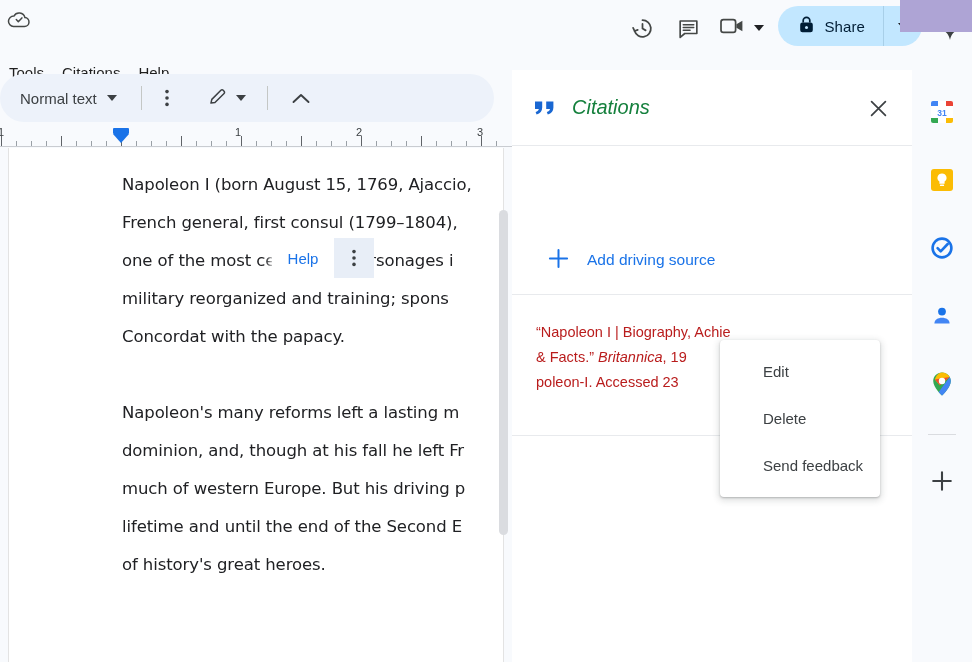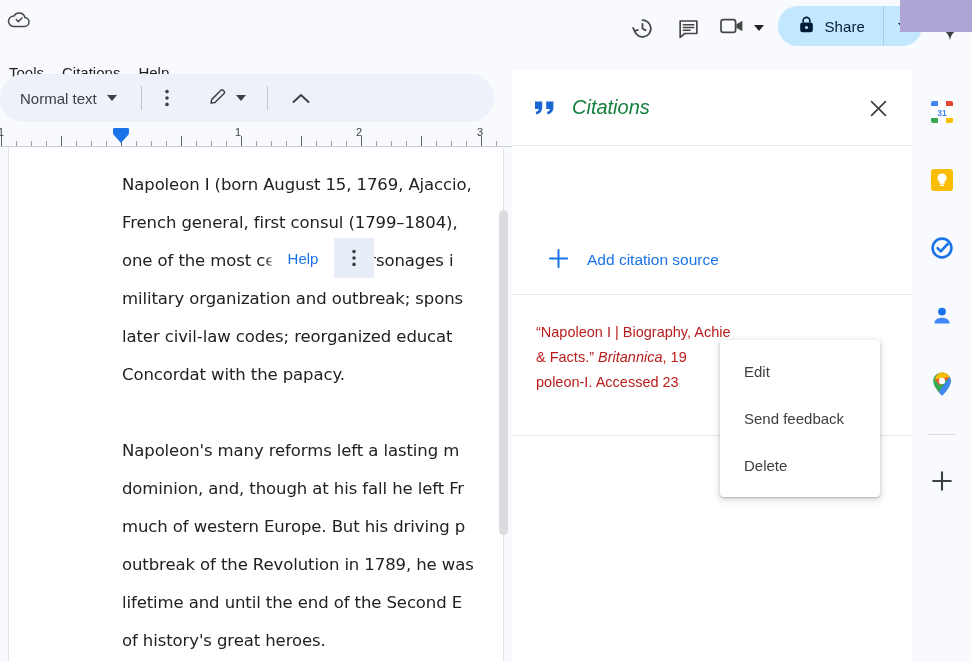--- a/index.html
+++ b/index.html
@@ -213,21 +213,21 @@
 
   
   .ctx-menu {
     position: absolute; left: 720px; top: 340px; width: 160px; height: 157px;
     background: #ffffff; border-radius: 4px;
     box-shadow: 0 2px 6px 2px rgba(60,64,67,.15), 0 1px 2px 0 rgba(60,64,67,.3);
     padding: 8px 0; z-index: 40;
   }
   .ctx-item {
     height: 47px; display: flex; align-items: center; padding-left: 24px;
-    font-size: 15px; color: #3c4043; cursor: pointer;
+    font-size: 15px; color: #3c4043; cursor: pointer; margin-left: 19px;
   }
 
   
   .rail {
     position: absolute; right: 0; top: 70px; width: 60px; height: 592px;
     background: #f8fafd; display: flex; flex-direction: column;
     align-items: center; padding-top: 22px;
   }
   .rail-btn {
     width: 40px; height: 40px; border-radius: 8px; margin-bottom: 28px;
@@ -393,28 +393,26 @@
       <div class="tri"></div>
     </div>
   </div>
 
   <div class="doc-area">
     <div class="page">
       <div class="doc-body">
         <div class="doc-p">Napoleon I (born August 15, 1769, Ajaccio,</div>
         <div class="doc-p">French general, first consul (1799–1804), </div>
         <div class="doc-p">one of the most celebrated personages i</div>
-        <div class="doc-p">military organization and outbreak; spons</div>
-        <div class="doc-p">later civil-law codes; reorganized educat</div>
+        <div class="doc-p">military reorganized and training; spons</div>
         <div class="doc-p">Concordat with the papacy.</div>
         <div class="doc-spacer"></div>
         <div class="doc-p">Napoleon's many reforms left a lasting m</div>
         <div class="doc-p">dominion, and, though at his fall he left Fr</div>
         <div class="doc-p">much of western Europe. But his driving p</div>
-        <div class="doc-p">outbreak of the Revolution in 1789, he was</div>
         <div class="doc-p">lifetime and until the end of the Second E</div>
         <div class="doc-p">of history's great heroes.</div>
         <div class="doc-spacer"></div>
 
       </div>
     </div>
     <div class="doc-scrollbar"></div>
   </div>
 
   <div class="panel">
@@ -434,21 +432,21 @@
       </div>
     </div>
 
 
     <div class="add-source">
       <span>
         <svg width="21" height="21" viewBox="0 0 20 20" fill="none">
           <path d="M10 1.8v16.4M1.8 10h16.4" stroke="#1a73e8" stroke-width="1.9" stroke-linecap="round"></path>
         </svg>
       </span>
-      <span class="add-source-label">Add citation source</span>
+      <span class="add-source-label">Add driving source</span>
     </div>
 
     <div class="panel-divider" style="top:224px"></div>
 
     <div class="cite-card">
       <div class="cite-text">“Napoleon I | Biography, Achie</div>
       <div class="cite-text">
         <span>&amp; Facts.” </span><i>Britannica</i><span>, 19</span>
       </div>
       <div class="cite-text">poleon-I. Accessed 23 </div>
@@ -463,22 +461,22 @@
   <div class="cite-more">
     <svg width="4" height="18" viewBox="0 0 4 18">
       <circle cx="2" cy="2.6" r="1.8" fill="#3c4043"></circle>
       <circle cx="2" cy="9" r="1.8" fill="#3c4043"></circle>
       <circle cx="2" cy="15.4" r="1.8" fill="#3c4043"></circle>
     </svg>
   </div>
 
   <div class="ctx-menu">
     <div class="ctx-item">Edit</div>
+    <div class="ctx-item">Delete</div>
     <div class="ctx-item">Send feedback</div>
-    <div class="ctx-item">Delete</div>
   </div>
 
   <div class="rail">
 
     <div class="rail-btn">
       <svg width="26" height="26" viewBox="0 0 26 26">
         <rect x="2" y="2" width="22" height="22" rx="2" fill="#ffffff"></rect>
         <path d="M2 4a2 2 0 0 1 2-2h5v5H2V4z" fill="#4285f4"></path>
         <path d="M24 4a2 2 0 0 0-2-2h-5v5h7V4z" fill="#ea4335"></path>
         <path d="M2 22a2 2 0 0 0 2 2h5v-5H2v3z" fill="#34a853"></path>

